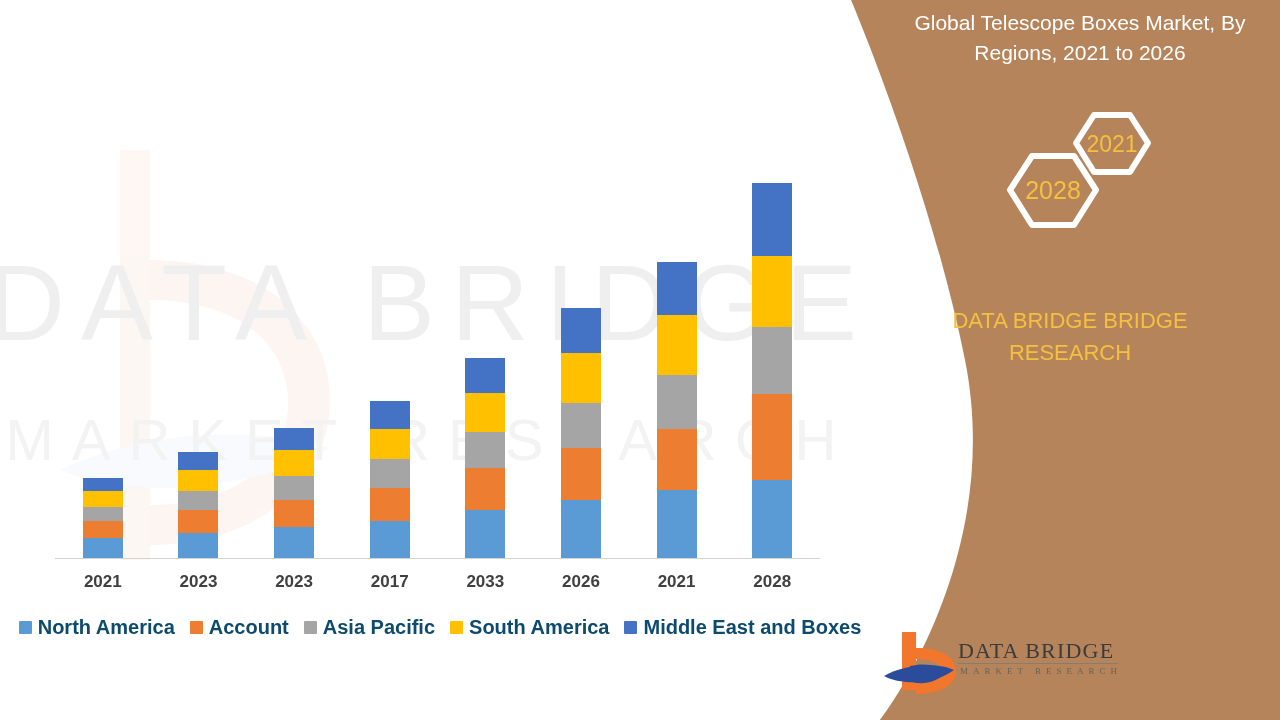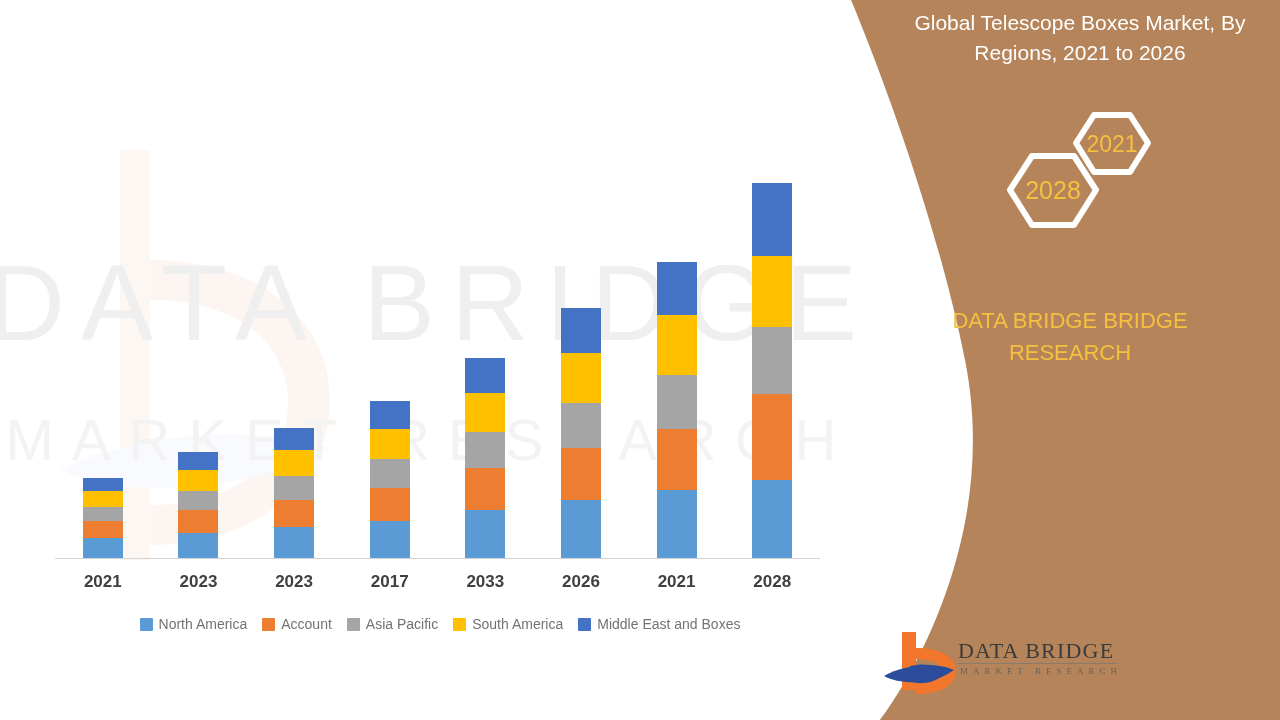--- a/index.html
+++ b/index.html
@@ -54,21 +54,21 @@
   .xlabel{
     width:95px;text-align:center;color:#404040;font-size:17px;font-weight:700;
   }
 
   .legend{
     position:absolute;left:55px;top:616px;width:770px;
     display:flex;align-items:center;justify-content:center;gap:15px;
   }
   .legend-item{display:flex;align-items:center;gap:6px;}
   .legend-swatch{width:13px;height:13px;display:block;border-radius:1px;}
-  .legend-label{font-size:14px;color:#737373;font-weight:400;white-space:nowrap;}
+  .legend-label{font-size:20px;color:#0c4a6e;font-weight:700;white-space:nowrap;}
 
   
   .right-panel{position:absolute;left:860px;top:0;width:420px;height:720px;pointer-events:none;}
   .right-title{
     position:absolute;left:20px;top:0px;width:400px;
     text-align:center;color:#ffffff;font-size:21px;line-height:1.45;
     font-weight:400;padding-top:8px;pointer-events:auto;
   }
   .hexwrap{position:absolute;left:110px;top:108px;width:220px;height:180px;pointer-events:auto;}
   .brand-text{

